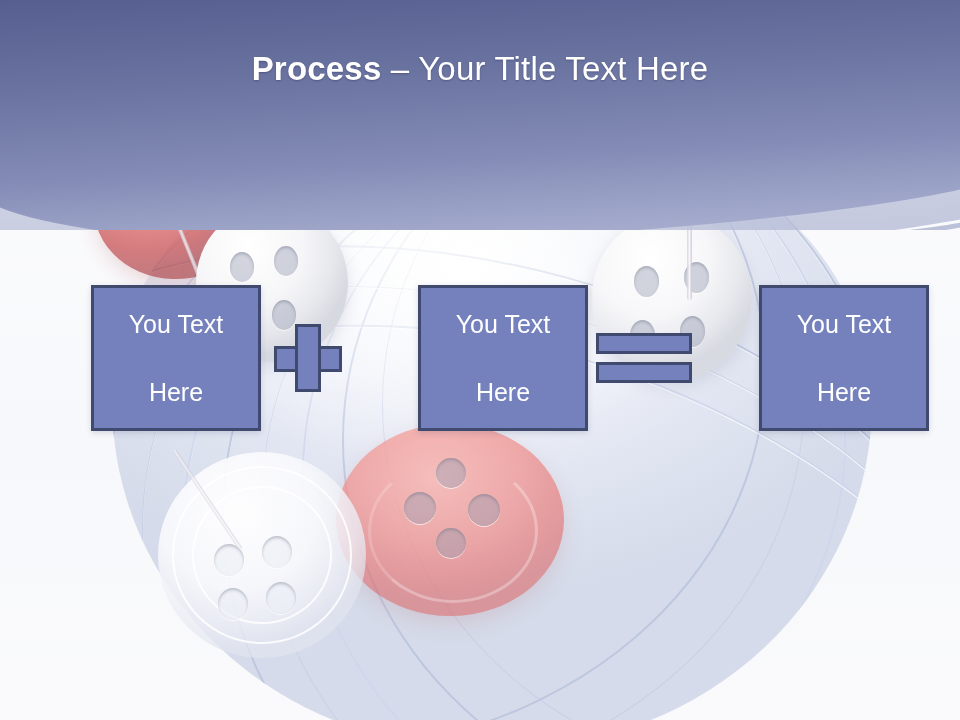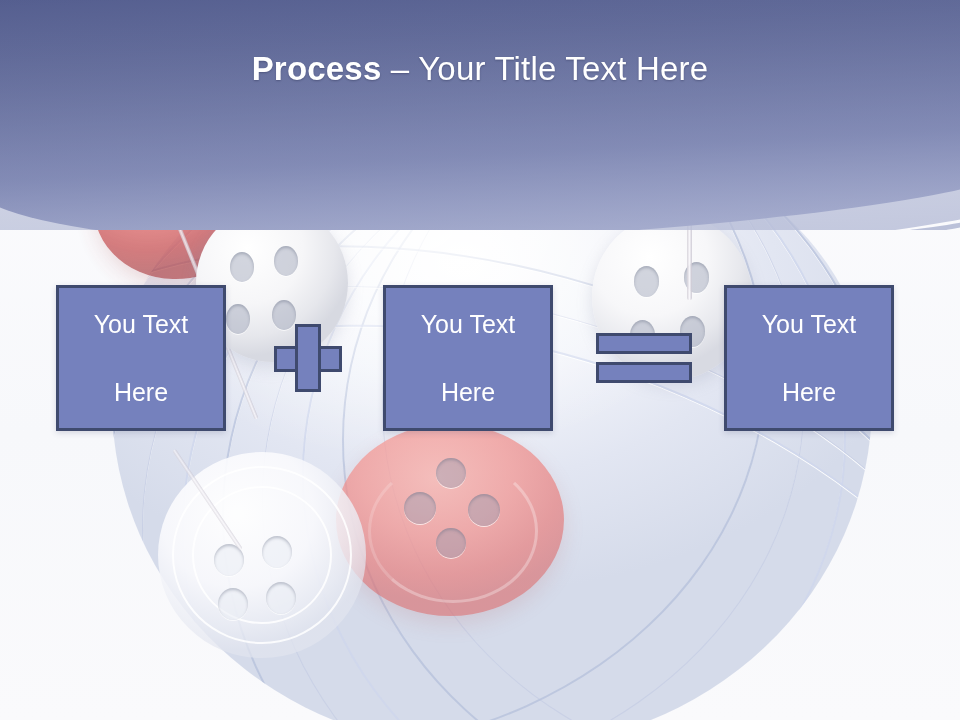--- a/index.html
+++ b/index.html
@@ -210,20 +210,21 @@
     border: 3px solid #3f4a6e;
     box-sizing: border-box;
     color: #ffffff;
     display: flex;
     align-items: center;
     justify-content: center;
     text-align: center;
     font-size: 25px;
     line-height: 34px;
     box-shadow: 0 2px 6px rgba(60,68,104,.18);
+    margin-left: 35px;
   }
   .pbox span { display: block; padding: 0 10px; }
 
   #box1 { left: 56px;  top: 285px; width: 170px; height: 146px; }
   #box2 { left: 383px; top: 285px; width: 170px; height: 146px; }
   #box3 { left: 724px; top: 285px; width: 170px; height: 146px; }
 
   
   .op-plus {
     position: absolute;

